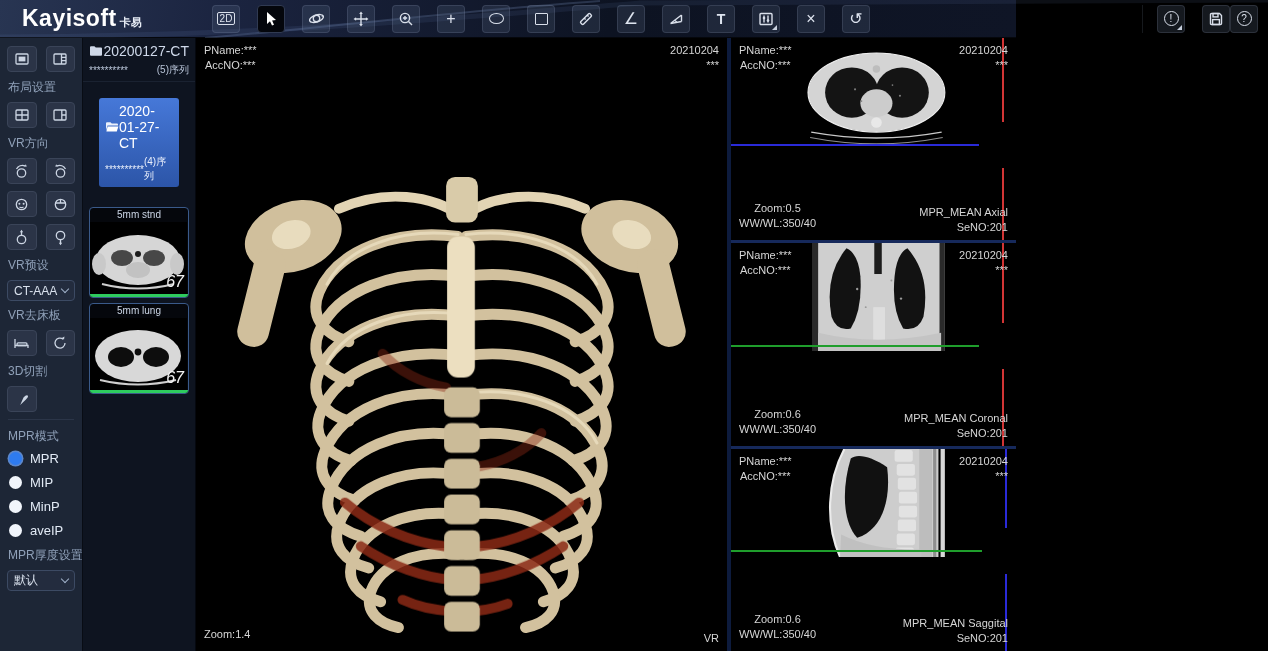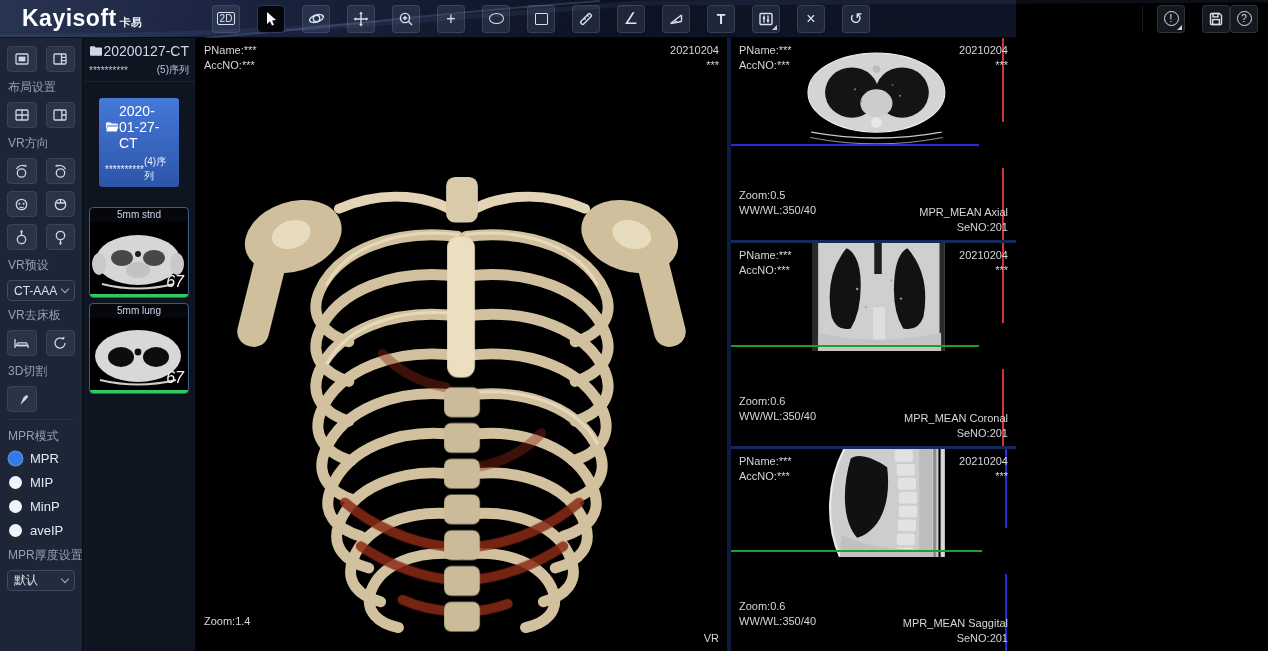--- a/index.html
+++ b/index.html
@@ -66,23 +66,23 @@
   .timg { width:97px; height:72px; display:block; background:#000; }
   .t-num { position:absolute; right:4px; bottom:6px; color:#f2f2f2; font-size:16px; font-style:italic; }
   .t-bar { height:3px; background:#123122; position:relative; }
   .t-bar .fill { position:absolute; left:0; top:0; bottom:0; background:#2ecc5e; }
 
   
   .vr { position:relative; width:535px; flex:none; background:#000; border-right:4px solid #0d1b3d; }
   .vr svg.art { position:absolute; inset:0; }
   .mpr-stack { flex:1; display:flex; flex-direction:column; gap:3px; background:#16295b; min-width:0; }
   .mpr { position:relative; flex:1; background:#000; overflow:hidden; }
-  .ov { position:absolute; color:#d6d6d6; font-size:11px; line-height:15px; z-index:5; pointer-events:none; }
+  .ov { position:absolute; color:#d6d6d6; font-size:11px; line-height:15px; z-index:5; pointer-events:none;text-align:center; }
   .tl { top:5px; left:8px; } .tr { top:5px; right:8px; text-align:right; }
-  .bl { bottom:22px; left:8px; } .br { bottom:5px; right:8px; text-align:right;margin-top:28px; }
+  .bl { bottom:9px; left:8px; } .br { bottom:5px; right:8px; text-align:right;margin-top:28px; }
   .xline { position:absolute; z-index:4; pointer-events:none; }
   .mpr svg.slice { position:absolute; inset:0; }
 </style>
 </head>
 <body>
 
 <div class="app">
 
   <header>
     <svg class="swoosh" width="1268" height="38">

